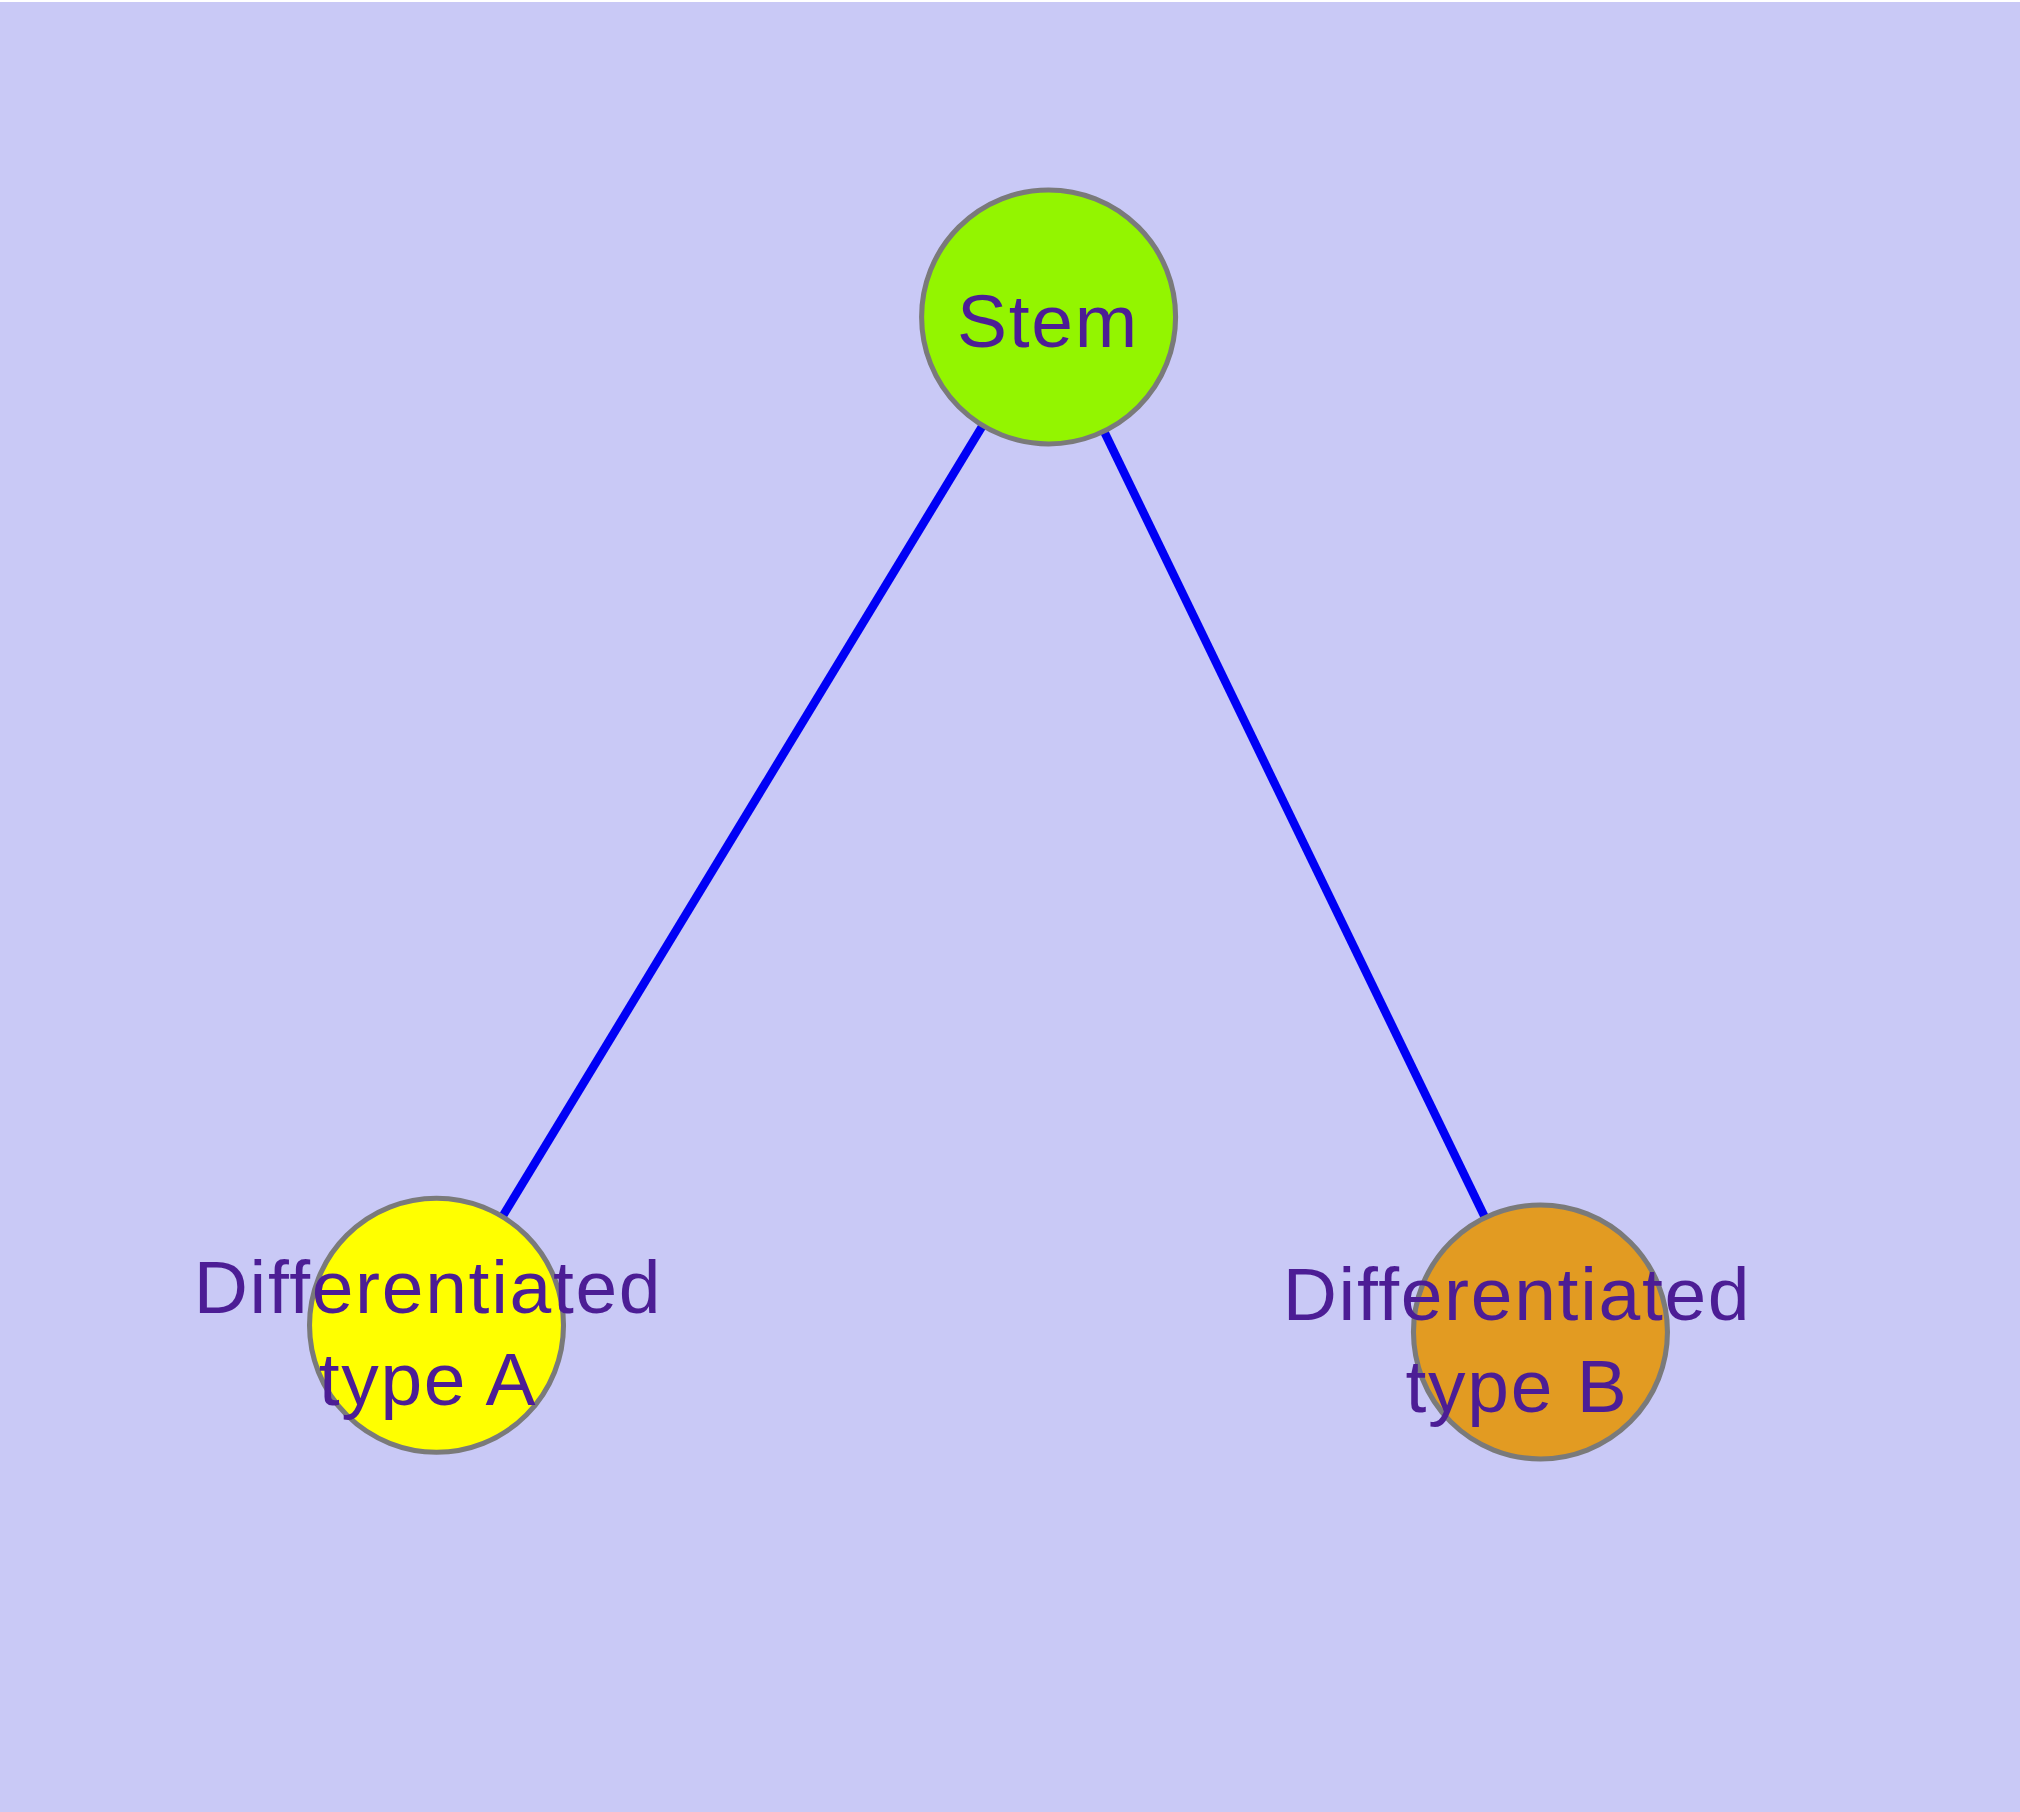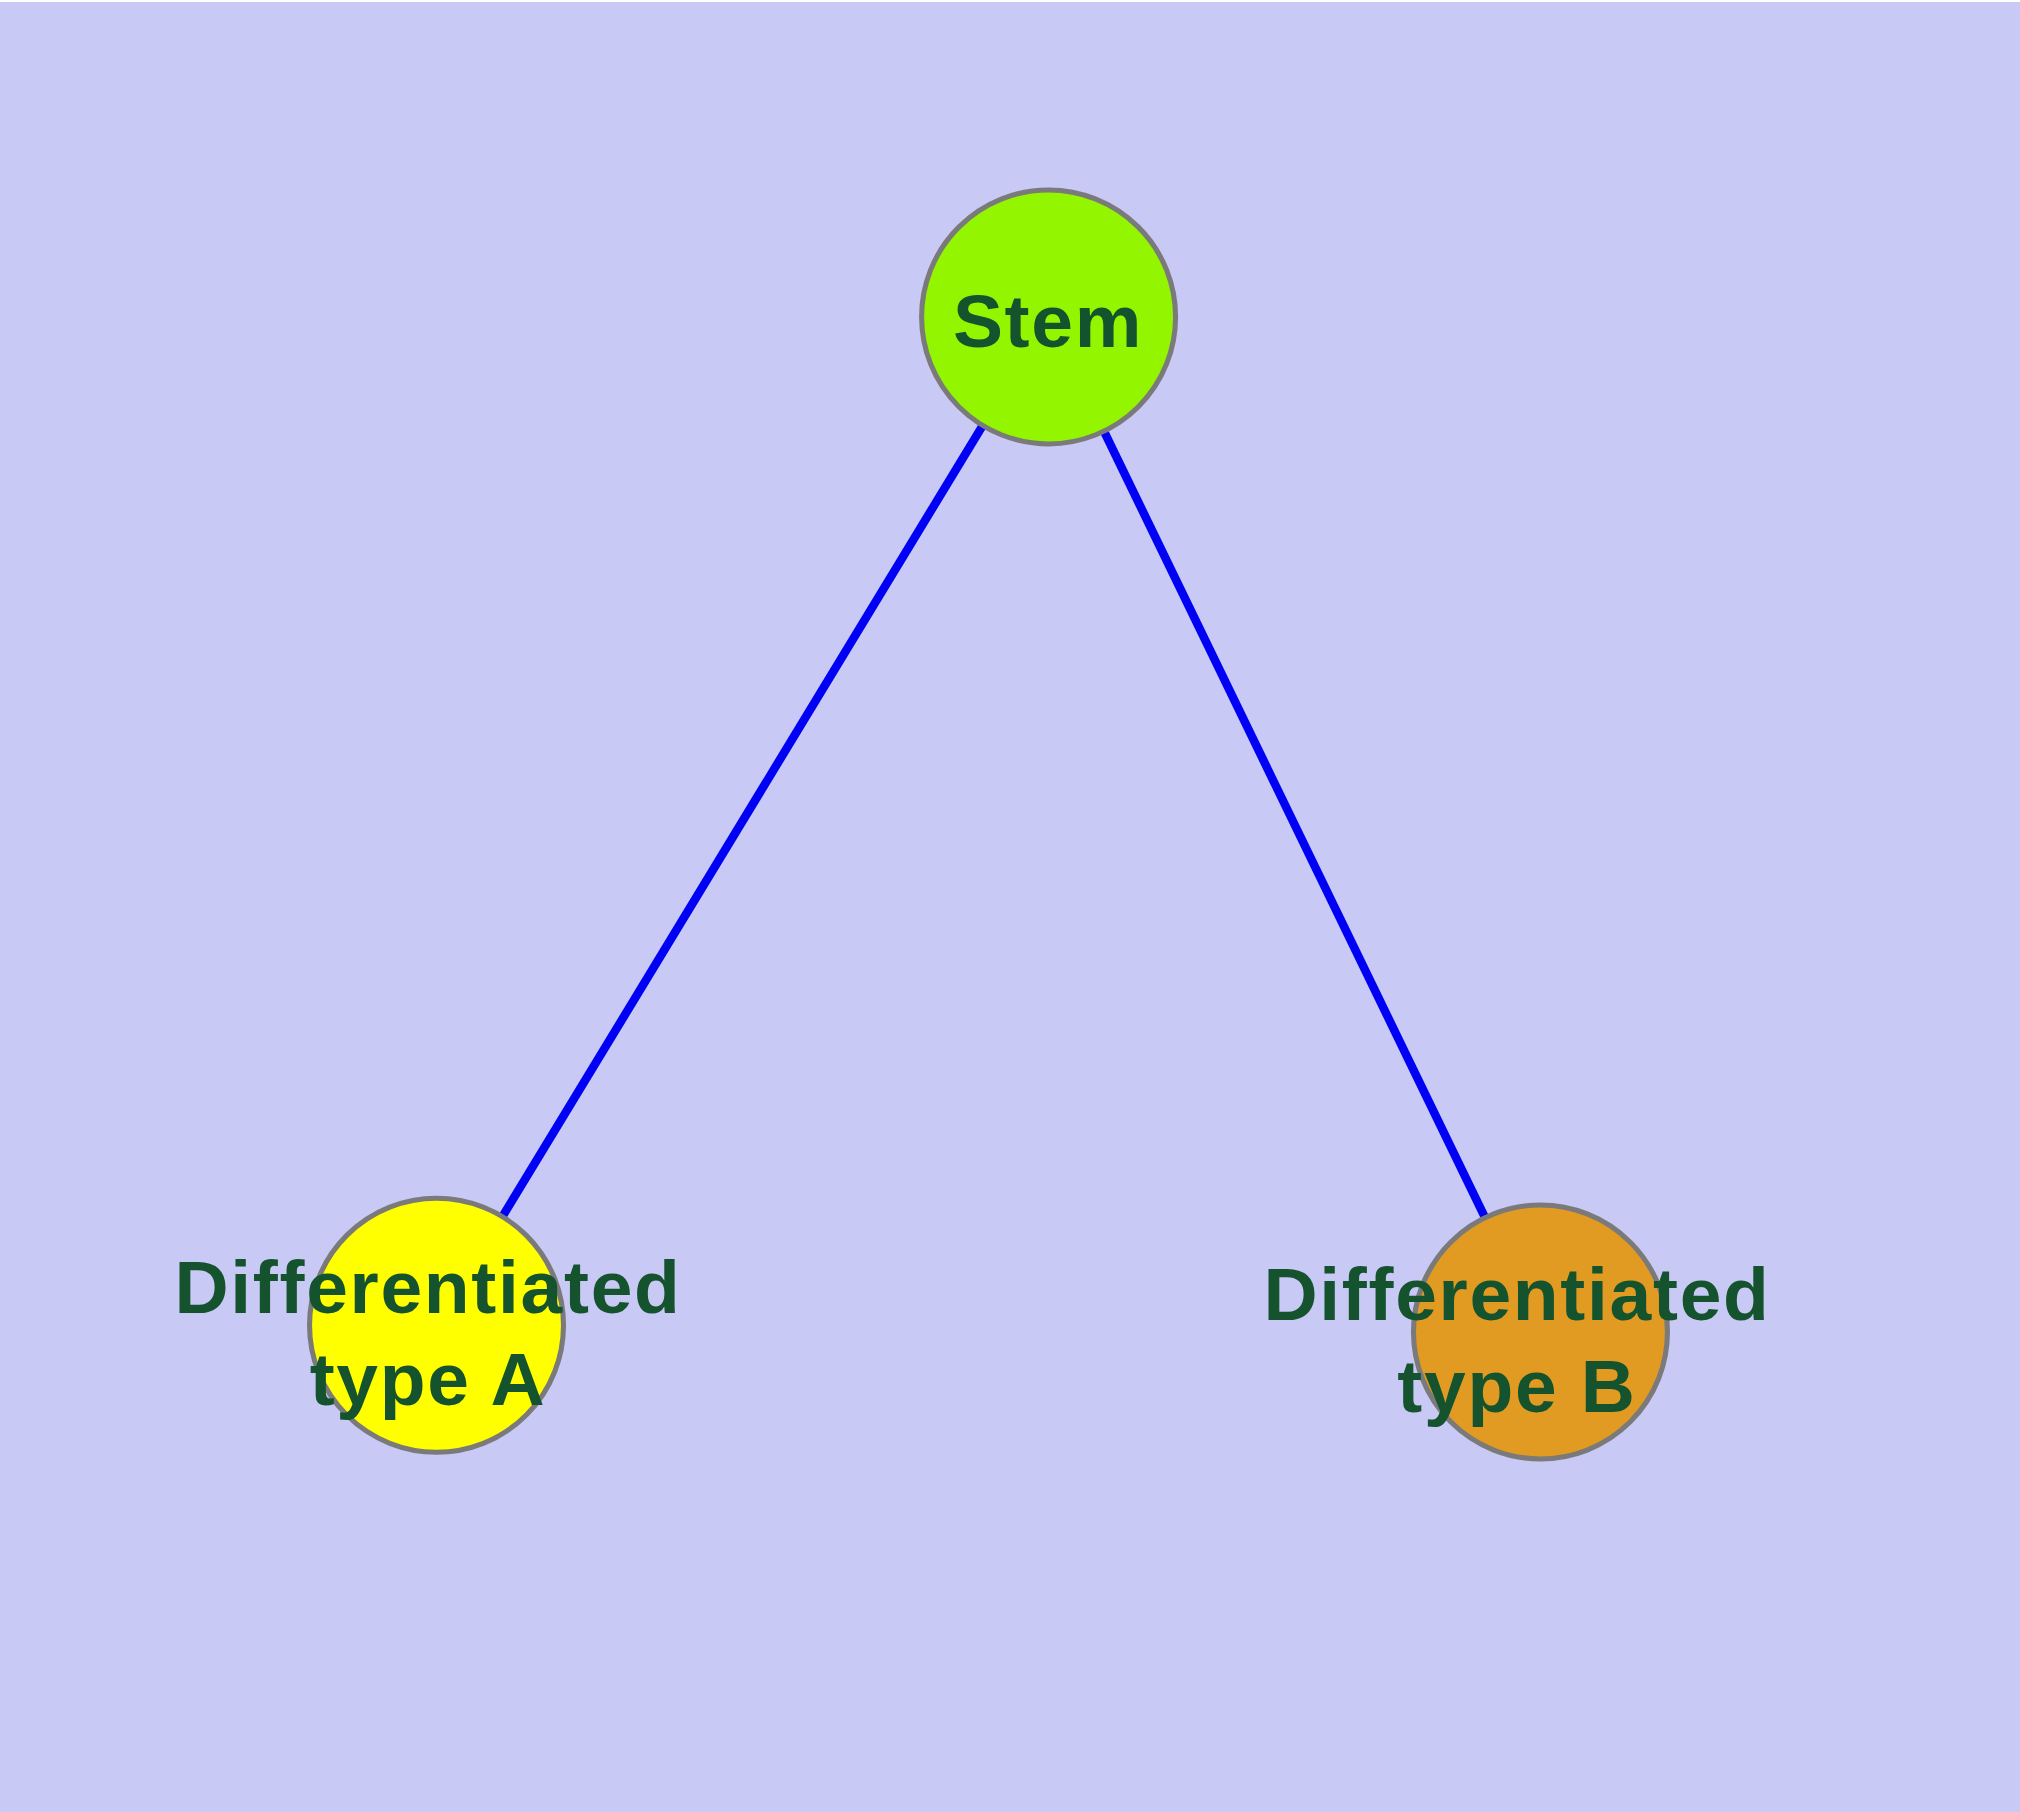--- a/index.html
+++ b/index.html
@@ -22,25 +22,25 @@
     left: 0;
     top: 0;
     width: 100%;
     height: 100%;
     display: block;
   }
   .node-label {
     position: absolute;
     transform: translate(-50%, -50%);
     text-align: center;
-    font-weight: bold;
+    font-weight: normal;
     font-size: 75px;
     line-height: 1.22;
     letter-spacing: 1.7px;
-    color: #14532d;
+    color: #4c1d95;
     white-space: pre-line;
     pointer-events: none;
   }
   .label-stem   { left: 1048px; top: 320px;  }
   .label-type-a { left: 428px;  top: 1331px; }
   .label-type-b { left: 1517px; top: 1338px; }
 </style>
 </head>
 <body>
 

